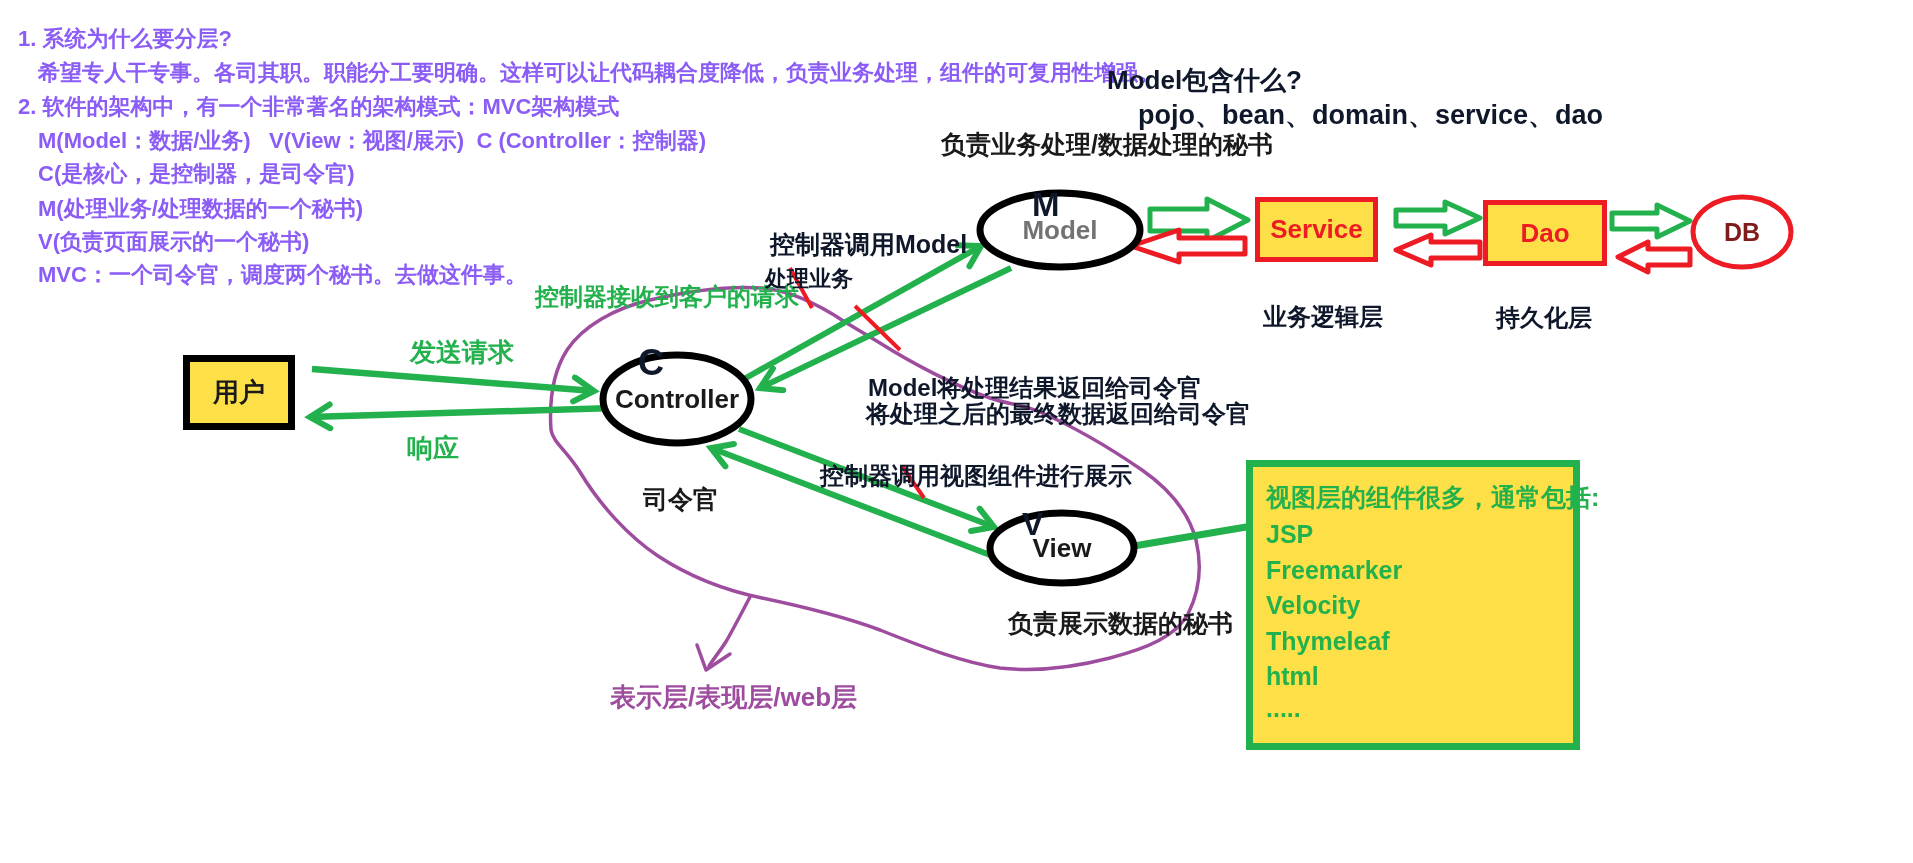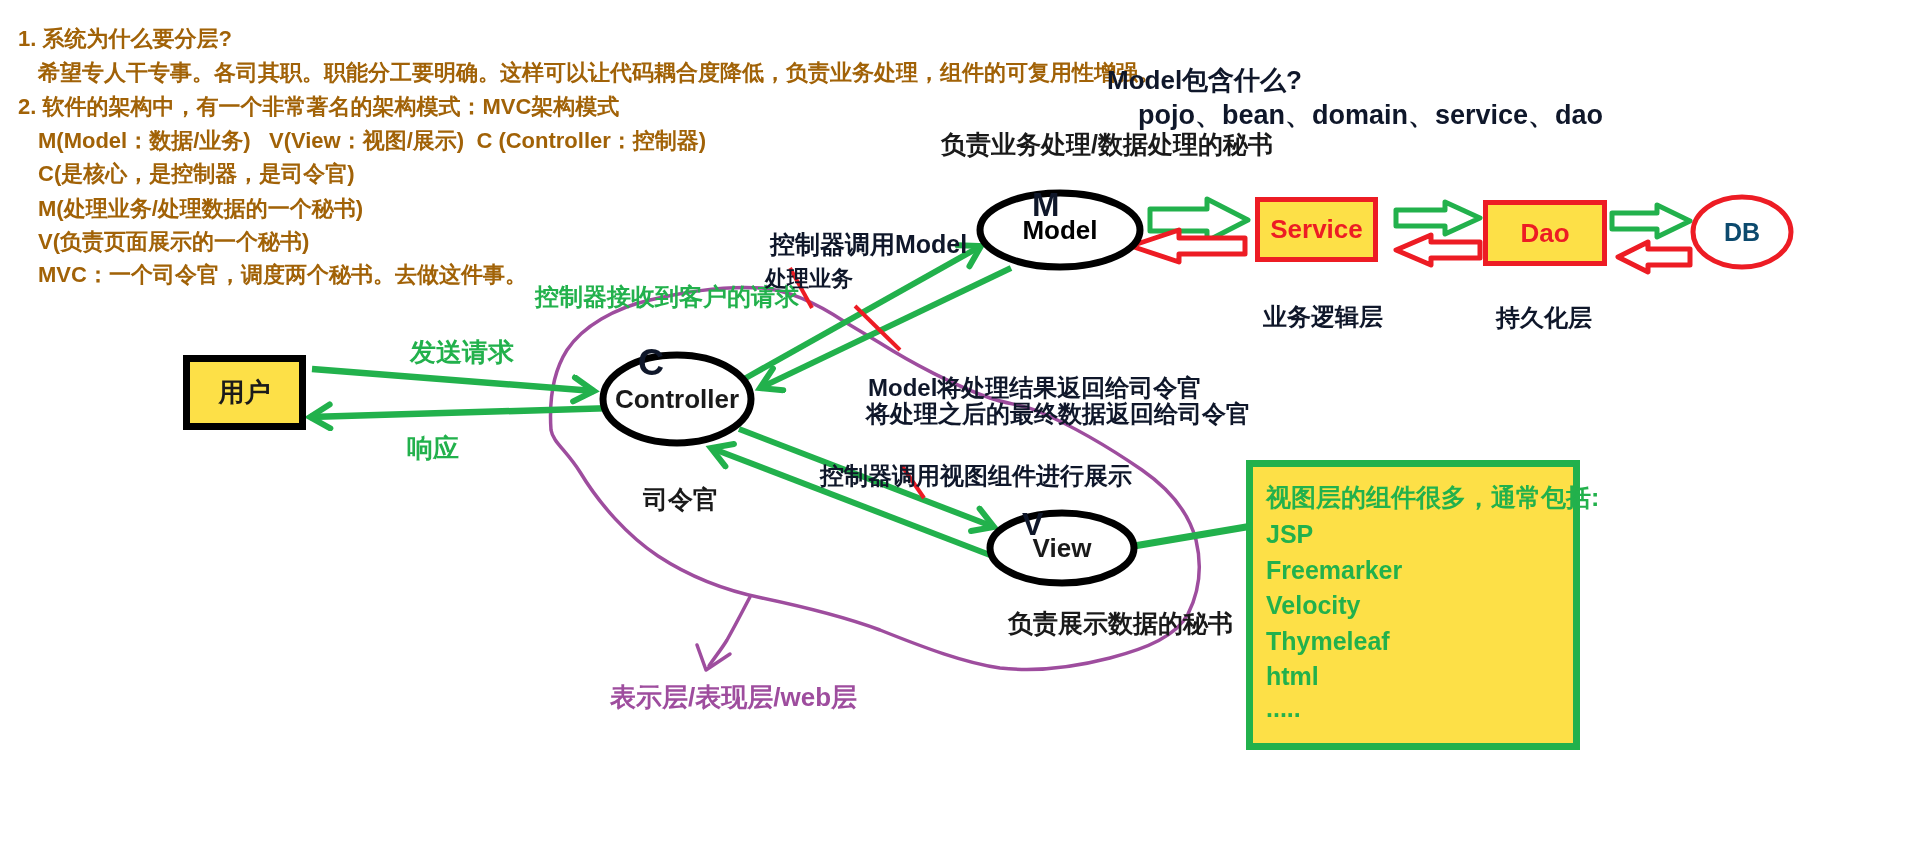--- a/index.html
+++ b/index.html
@@ -3,21 +3,21 @@
 <meta charset="utf-8">
 <style>
   html,body{margin:0;padding:0;background:#fff;}
   body{width:1913px;height:863px;position:relative;overflow:hidden;
        font-family:"Liberation Sans","DejaVu Sans",sans-serif;font-weight:700;}
   .abs{position:absolute;white-space:pre;line-height:1.15;}
   .black{color:#1a1a1a;}
   .red{color:#0f172a;margin-top:24px;}
   .green{color:#22b14c;}
   .purple{color:#9e4d9e;text-align:right;}
-  .note{font-size:22px;color:#a16207;}
+  .note{font-size:22px;color:#8b5cf6;}
   .box{position:absolute;background:#fde047;display:flex;align-items:center;justify-content:center;box-sizing:border-box;}
   .ellipse-label{position:absolute;display:flex;align-items:center;justify-content:center;}
   #svg-layer{position:absolute;left:0;top:0;z-index:1;}
   .txt{z-index:2;}
 </style>
 </head>
 <body>
 
 <svg id="svg-layer" width="1913" height="863" viewBox="0 0 1913 863">
   <defs>
@@ -73,45 +73,45 @@
 <div class="abs txt note" style="left:38px;top:161px">C(是核心，是控制器，是司令官)</div>
 <div class="abs txt note" style="left:38px;top:196px">M(处理业务/处理数据的一个秘书)</div>
 <div class="abs txt note" style="left:38px;top:229px">V(负责页面展示的一个秘书)</div>
 <div class="abs txt note" style="left:38px;top:262px">MVC：一个司令官，调度两个秘书。去做这件事。</div>
 
 <div class="abs txt red" style="left:1107px;top:42px;font-size:26px">Model包含什么?</div>
 <div class="abs txt red" style="left:1138px;top:76px;font-size:27px">pojo、bean、domain、service、dao</div>
 
 <div class="abs txt black" style="left:941px;top:130px;font-size:25px">负责业务处理/数据处理的秘书</div>
 <div class="abs txt red" style="left:1032px;top:162px;font-size:33px">M</div>
-<div class="ellipse-label txt" style="left:980px;top:212px;width:160px;height:36px;font-size:26px;color:#000000">Model</div>
+<div class="ellipse-label txt" style="left:980px;top:212px;width:160px;height:36px;font-size:26px;color:#737373">Model</div>
 
 <div class="abs txt red" style="left:638px;top:318px;font-size:36px">C</div>
 <div class="ellipse-label txt" style="left:603px;top:381px;width:148px;height:36px;font-size:26px;color:#1a1a1a">Controller</div>
 <div class="abs txt black" style="left:643px;top:485px;font-size:25px">司令官</div>
 
 <div class="abs txt red" style="left:1022px;top:482px;font-size:32px">V</div>
 <div class="ellipse-label txt" style="left:990px;top:530px;width:144px;height:36px;font-size:26px;color:#1a1a1a">View</div>
 <div class="abs txt black" style="left:1008px;top:609px;font-size:25px">负责展示数据的秘书</div>
 
-<div class="box txt" style="left:183px;top:355px;width:123px;height:75px;border:7px solid #000;font-size:26px;color:#1a1a1a">
+<div class="box txt" style="left:183px;top:355px;width:112px;height:75px;border:7px solid #000;font-size:26px;color:#1a1a1a">
   <span>用户</span>
 </div>
 
 <div class="box txt" style="left:1255px;top:197px;width:123px;height:65px;border:5px solid #ed1c24;font-size:26px;color:#ed1c24">
   <span>Service</span>
 </div>
 <div class="abs txt red" style="left:1263px;top:279px;font-size:24px">业务逻辑层</div>
 
 <div class="box txt" style="left:1483px;top:200px;width:124px;height:66px;border:5px solid #ed1c24;font-size:26px;color:#ed1c24">
   <span>Dao</span>
 </div>
 <div class="abs txt red" style="left:1496px;top:280px;font-size:24px">持久化层</div>
 
-<div class="ellipse-label txt" style="left:1693px;top:214px;width:98px;height:36px;font-size:25px;color:#0c4a6e">DB</div>
+<div class="ellipse-label txt" style="left:1693px;top:214px;width:98px;height:36px;font-size:25px;color:#7f1d1d">DB</div>
 
 <div class="abs txt green" style="left:410px;top:338px;font-size:26px">发送请求</div>
 <div class="abs txt green" style="left:407px;top:434px;font-size:26px">响应</div>
 <div class="abs txt green" style="left:535px;top:283px;font-size:24px">控制器接收到客户的请求</div>
 
 <div class="abs txt red" style="left:770px;top:206px;font-size:25px">控制器调用Model</div>
 <div class="abs txt red" style="left:765px;top:242px;font-size:22px">处理业务</div>
 <div class="abs txt red" style="left:868px;top:350px;font-size:24px">Model将处理结果返回给司令官</div>
 <div class="abs txt red" style="left:866px;top:376px;font-size:24px">将处理之后的最终数据返回给司令官</div>
 <div class="abs txt red" style="left:820px;top:438px;font-size:24px">控制器调用视图组件进行展示</div>

